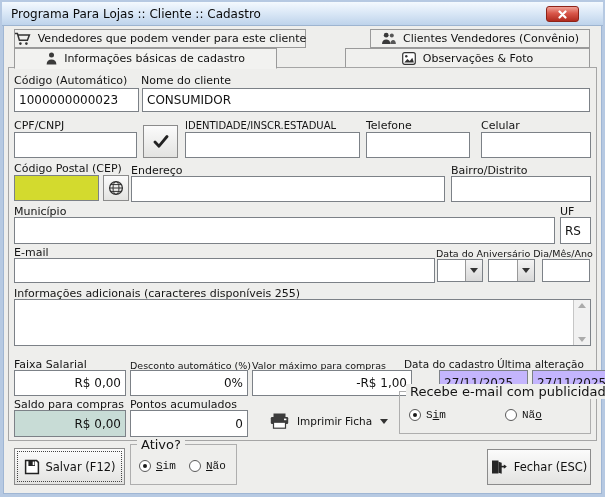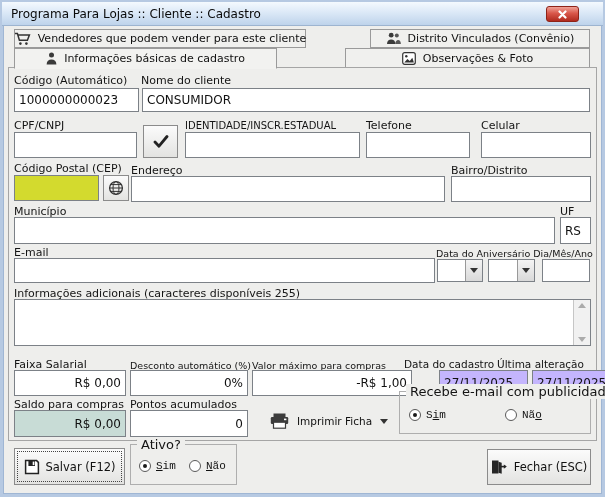--- a/index.html
+++ b/index.html
@@ -102,21 +102,21 @@
   </div>
   <div class="tab" style="left:370px; top:29px; width:220px; height:19px;">
     <span class="icon">
       <svg width="15" height="13" viewBox="0 0 15 13">
           <circle cx="5.2" cy="3.2" r="2.4" fill="#3a3a3a"></circle>
           <path d="M1 12c0-3.2 1.9-4.6 4.2-4.6s4.2 1.4 4.2 4.6z" fill="#3a3a3a"></path>
           <circle cx="10.8" cy="3.6" r="2" fill="#565656"></circle>
           <path d="M9.2 12c.2-2.8 1.4-4 3-4 1.5 0 2.6 1.3 2.7 4z" fill="#565656"></path>
         </svg>
     </span>
-    <span>Distrito Vinculados (Convênio)</span>
+    <span>Clientes Vendedores (Convênio)</span>
   </div>
   <div class="tab active" style="left:14px; top:48px; width:263px; height:21px;">
     <span class="icon">
       <svg width="11" height="13" viewBox="0 0 11 13">
           <circle cx="5.5" cy="3" r="2.5" fill="#3a3a3a"></circle>
           <path d="M0.6 12.4c0-3.3 2.1-4.9 4.9-4.9s4.9 1.6 4.9 4.9z" fill="#3a3a3a"></path>
         </svg>
     </span>
     <span>Informações básicas de cadastro</span>
   </div>

